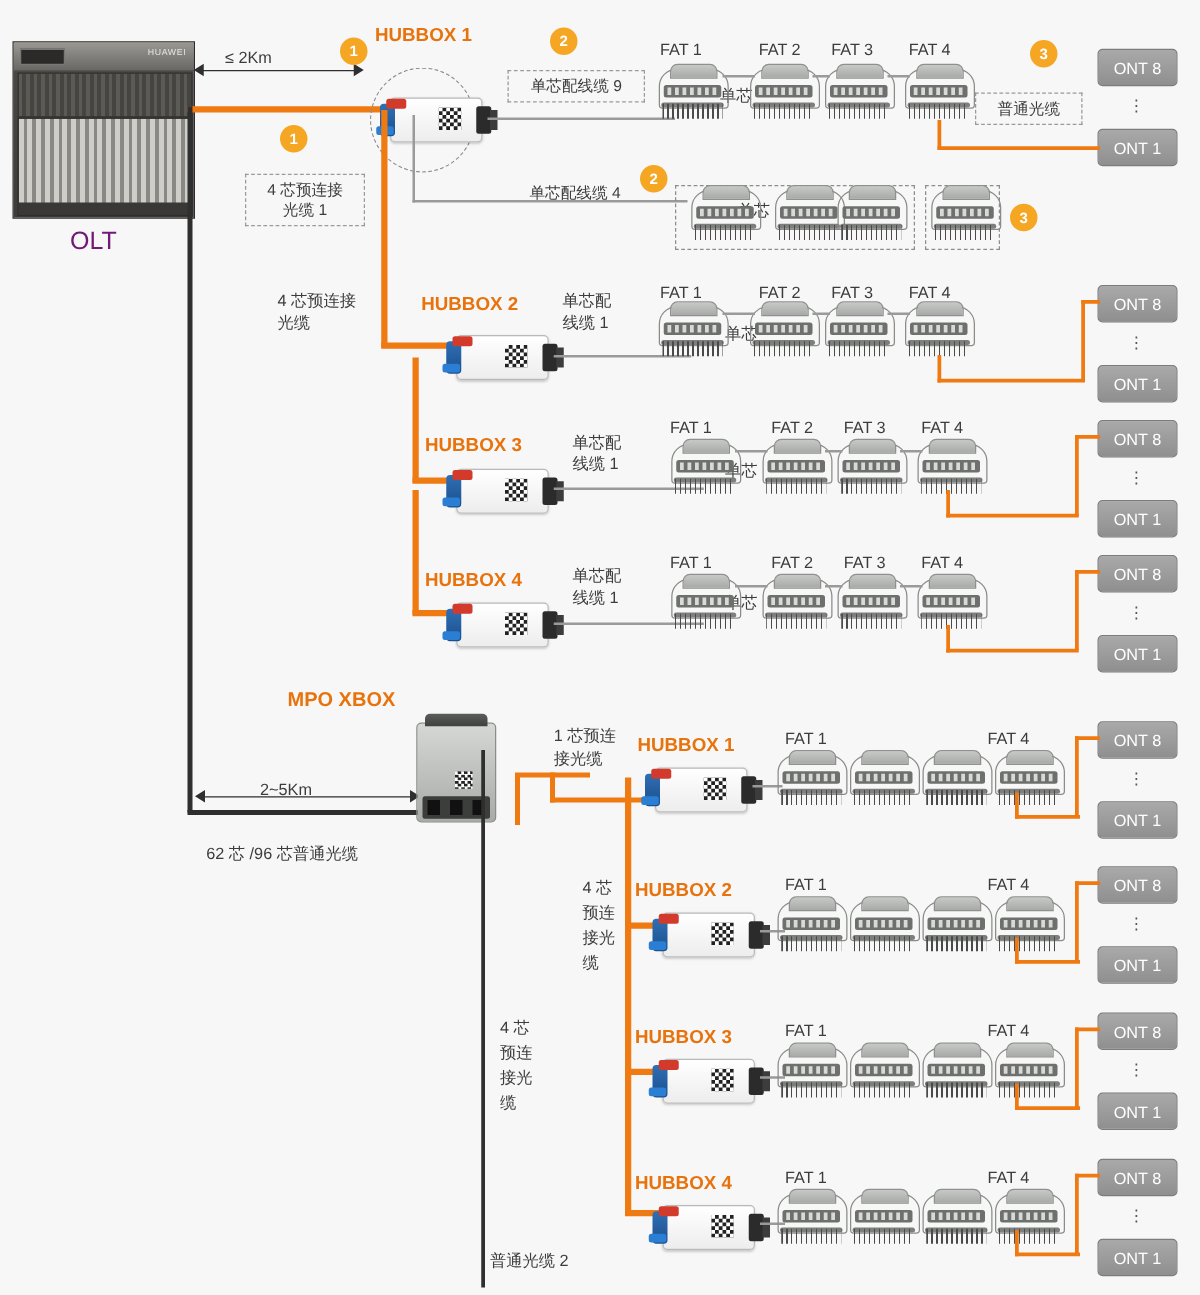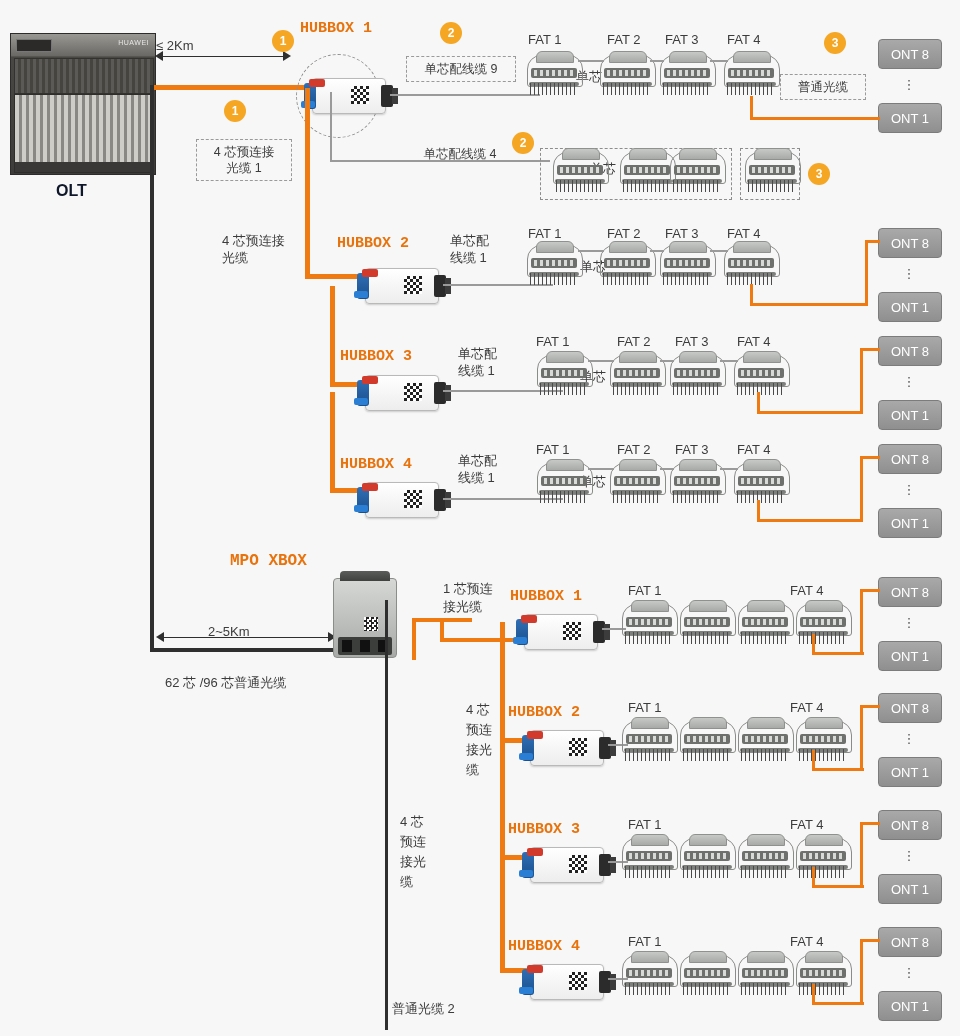--- a/index.html
+++ b/index.html
@@ -6,22 +6,22 @@
   body{
     width:960px;height:1036px;
     background:#f7f7f7;
     font-family:"Liberation Sans","DejaVu Sans",sans-serif;
     position:relative;
     overflow:hidden;
     -webkit-font-smoothing:antialiased;
   }
   
   .lbl{position:absolute;font-size:13px;color:#3c3c3c;white-space:nowrap;}
-  .orange-title{position:absolute;font-size:15px;font-weight:bold;color:#e8730c;white-space:nowrap;font-family:Liberation Mono, monospace;}
-  .olt-title{position:absolute;font-size:16px;font-weight:bold;color:#0f172a;}
+  .orange-title{position:absolute;font-size:15px;font-weight:bold;color:#e8730c;white-space:nowrap;}
+  .olt-title{position:absolute;font-size:20px;font-weight:normal;color:#701a75;}
   
   .olt{
     position:absolute;left:10px;top:33px;width:144px;height:140px;
     background:linear-gradient(180deg,#8e8c87 0%,#6f6d69 6%,#4a4845 12%,#3e3c3a 100%);
     border:1px solid #2e2c2a;
   }
   .olt-top{position:absolute;left:0;top:0;width:100%;height:22px;
     background:linear-gradient(180deg,#9a9893,#6a6864);border-bottom:1px solid #57554f;}
   .olt-logo{position:absolute;right:6px;top:5px;font-size:7px;color:#e6e6e6;letter-spacing:.5px;}
   .olt-badge{position:absolute;left:5px;top:5px;width:34px;height:11px;background:#2b2a28;border:1px solid #777;}
@@ -108,21 +108,21 @@
   <div class="olt-fanrow"></div>
   <div class="olt-slots">
     <div class="olt-slot-dark"></div>
   </div>
 </div>
 <div class="olt-title" style="left:56px;top:182px;">OLT</div>
 
 <div class="seg-dark" style="left:160px;top:56px;height:1px;width:125px;"></div>
 <div class="arrL-d" style="left:155px;top:51px;"></div>
 <div class="arrR-d" style="left:283px;top:51px;"></div>
-<div class="lbl" style="left:156px;top:38px;">≤ 2Km</div>
+<div class="lbl" style="left:180px;top:38px;">≤ 2Km</div>
 
 <div class="seg" style="left:150px;top:85px;width:160px;height:5px;"></div>
 
 <div class="seg-dark" style="left:150px;top:85px;width:4px;height:565px;"></div>
 <div class="seg-dark" style="left:150px;top:648px;width:212px;height:4px;"></div>
 
 <div class="seg-dark" style="left:162px;top:637px;height:1px;width:168px;"></div>
 <div class="arrL-d" style="left:156px;top:632px;"></div>
 <div class="arrR-d" style="left:328px;top:632px;"></div>
 <div class="lbl" style="left:208px;top:624px;">2~5Km</div>

